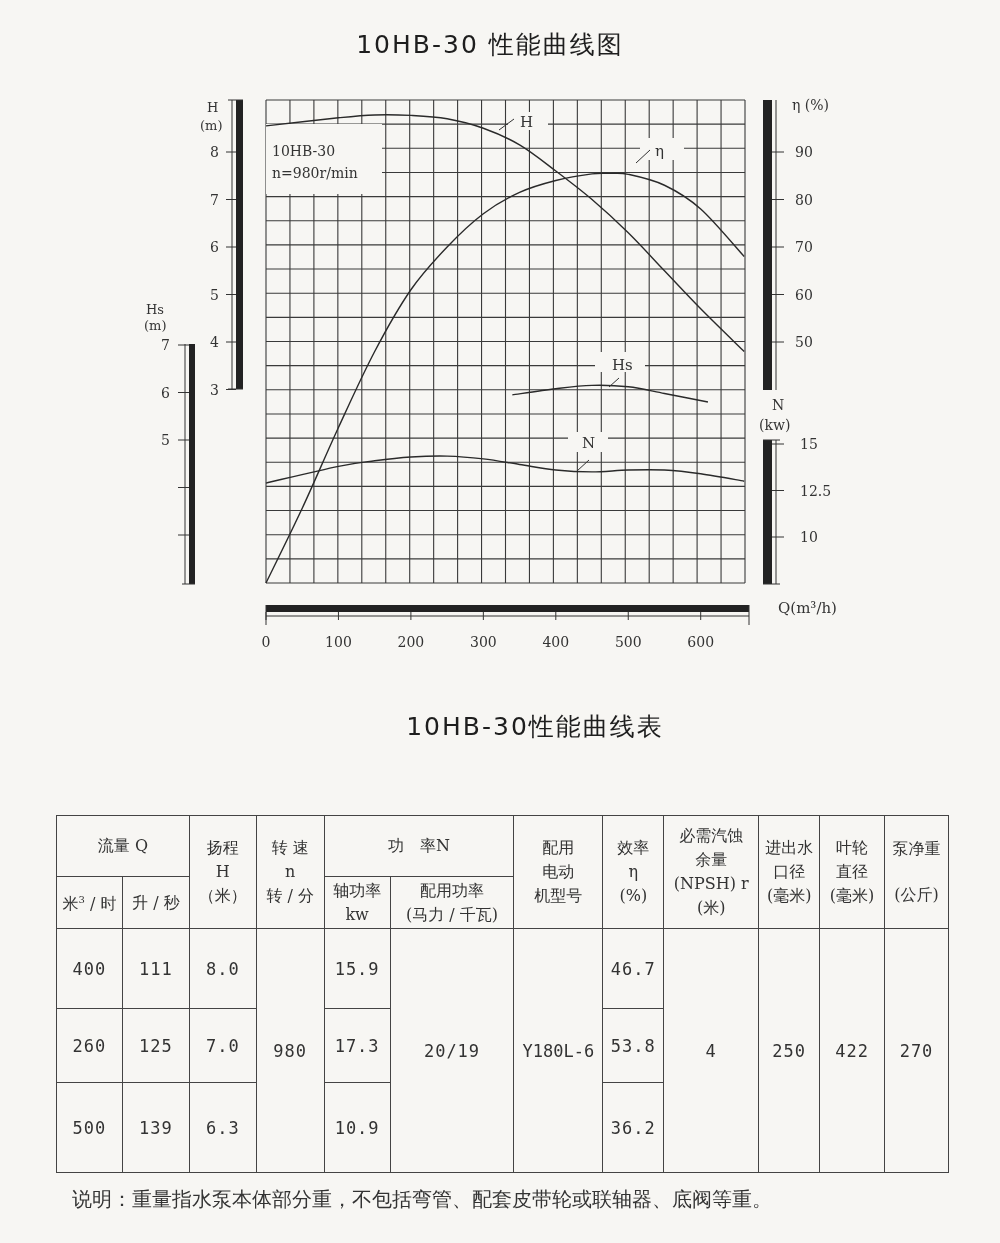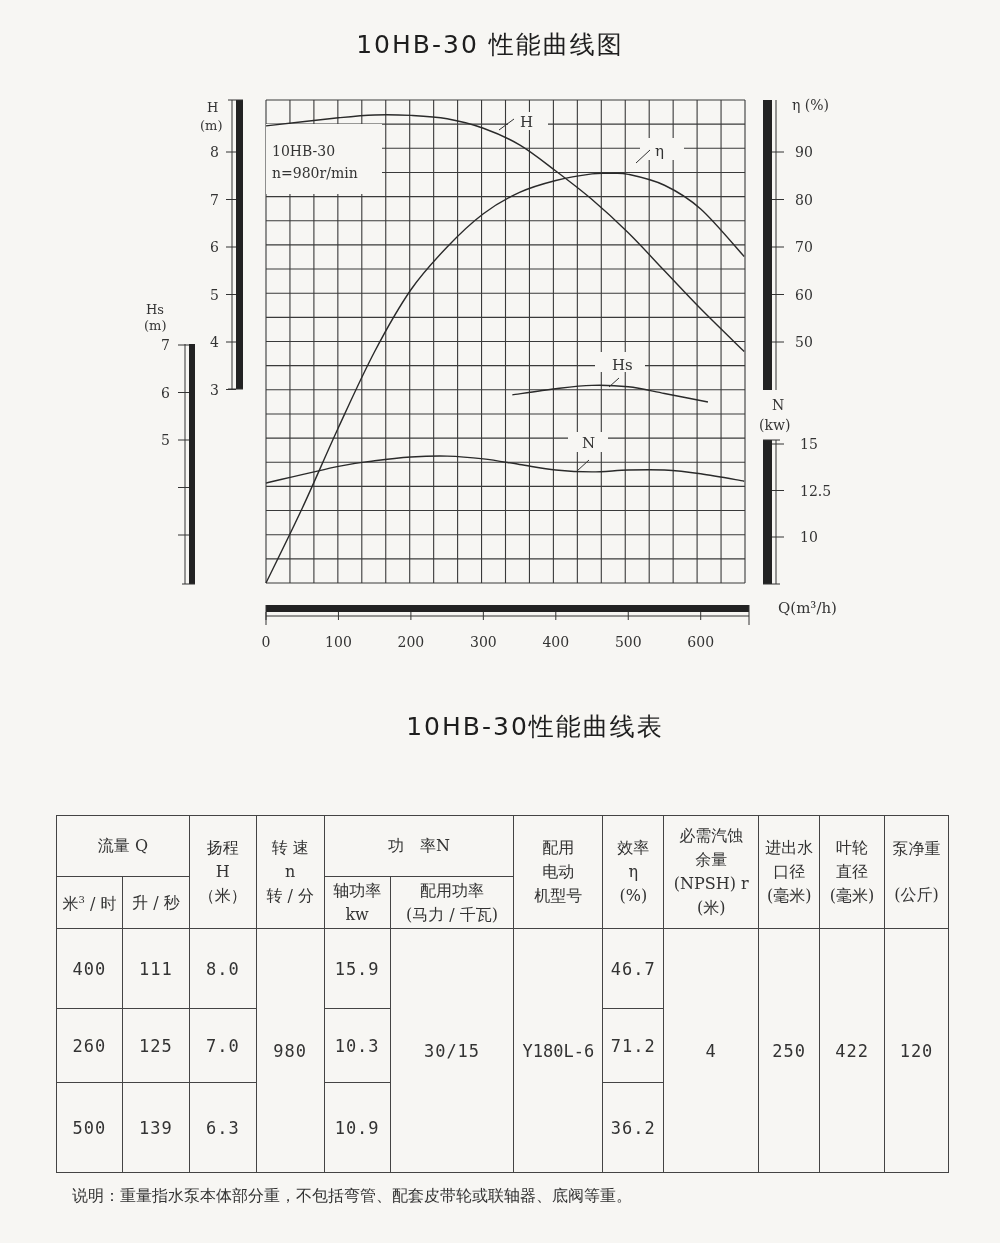--- a/index.html
+++ b/index.html
@@ -19,21 +19,21 @@
   table.perf {
     position: absolute; left: 48px; top: 815px; width: 893px; border-collapse: collapse;
     font-size: 16px; color: #333; margin-left: 8px;
   }
   table.perf td {
     border: 1.5px solid #444; text-align: center; vertical-align: middle; padding: 0;
     line-height: 24px;
   }
   table.perf td.data { font-family: "DejaVu Sans Mono", "Liberation Mono", monospace; font-size: 17px; letter-spacing: 1px; }
   .note {
-    position: absolute; left: 72px; top: 1186px; font-size: 16px; color: #333;
+    position: absolute; left: 72px; top: 1186px; font-size: 20px; color: #333;
   }
   sup { font-size: 10px; }
 </style>
 </head>
 <body>
 
 <div id="chart-title" class="title">10HB-30 性能曲线图</div>
 
 <svg class="abs" style="left:0;top:0" width="1000" height="670">
 
@@ -284,34 +284,34 @@
       <div>配用功率</div>
       <div>(马力 / 千瓦)</div>
     </td>
   </tr>
   <tr style="height:80px">
     <td class="data">400</td>
     <td class="data">111</td>
     <td class="data">8.0</td>
     <td class="data" rowspan="3">980</td>
     <td class="data">15.9</td>
-    <td class="data" rowspan="3">30/15</td>
+    <td class="data" rowspan="3">20/19</td>
     <td class="data" rowspan="3" style="letter-spacing:0">Y180L-6</td>
     <td class="data">46.7</td>
     <td class="data" rowspan="3">4</td>
     <td class="data" rowspan="3">250</td>
     <td class="data" rowspan="3">422</td>
-    <td class="data" rowspan="3">120</td>
+    <td class="data" rowspan="3">270</td>
   </tr>
   <tr style="height:74px">
     <td class="data">260</td>
     <td class="data">125</td>
     <td class="data">7.0</td>
-    <td class="data">10.3</td>
-    <td class="data">71.2</td>
+    <td class="data">17.3</td>
+    <td class="data">53.8</td>
   </tr>
   <tr style="height:90px">
     <td class="data">500</td>
     <td class="data">139</td>
     <td class="data">6.3</td>
     <td class="data">10.9</td>
     <td class="data">36.2</td>
   </tr>
 </tbody>
   </table>

